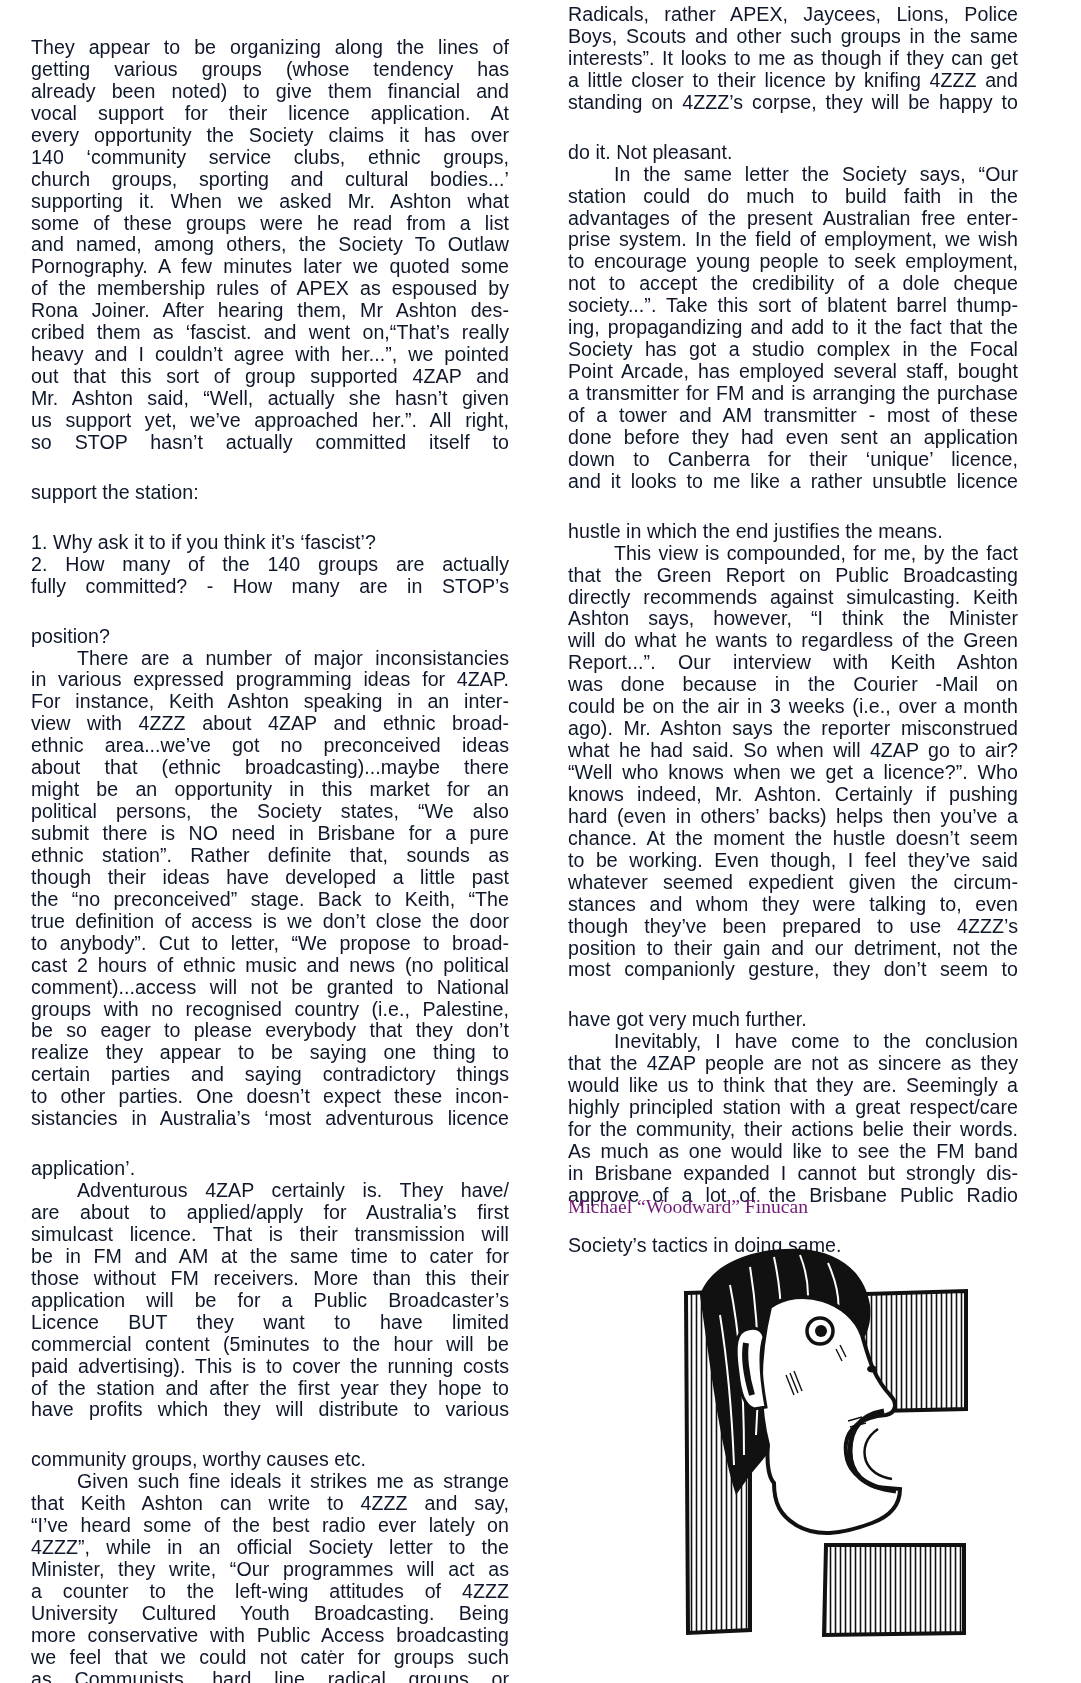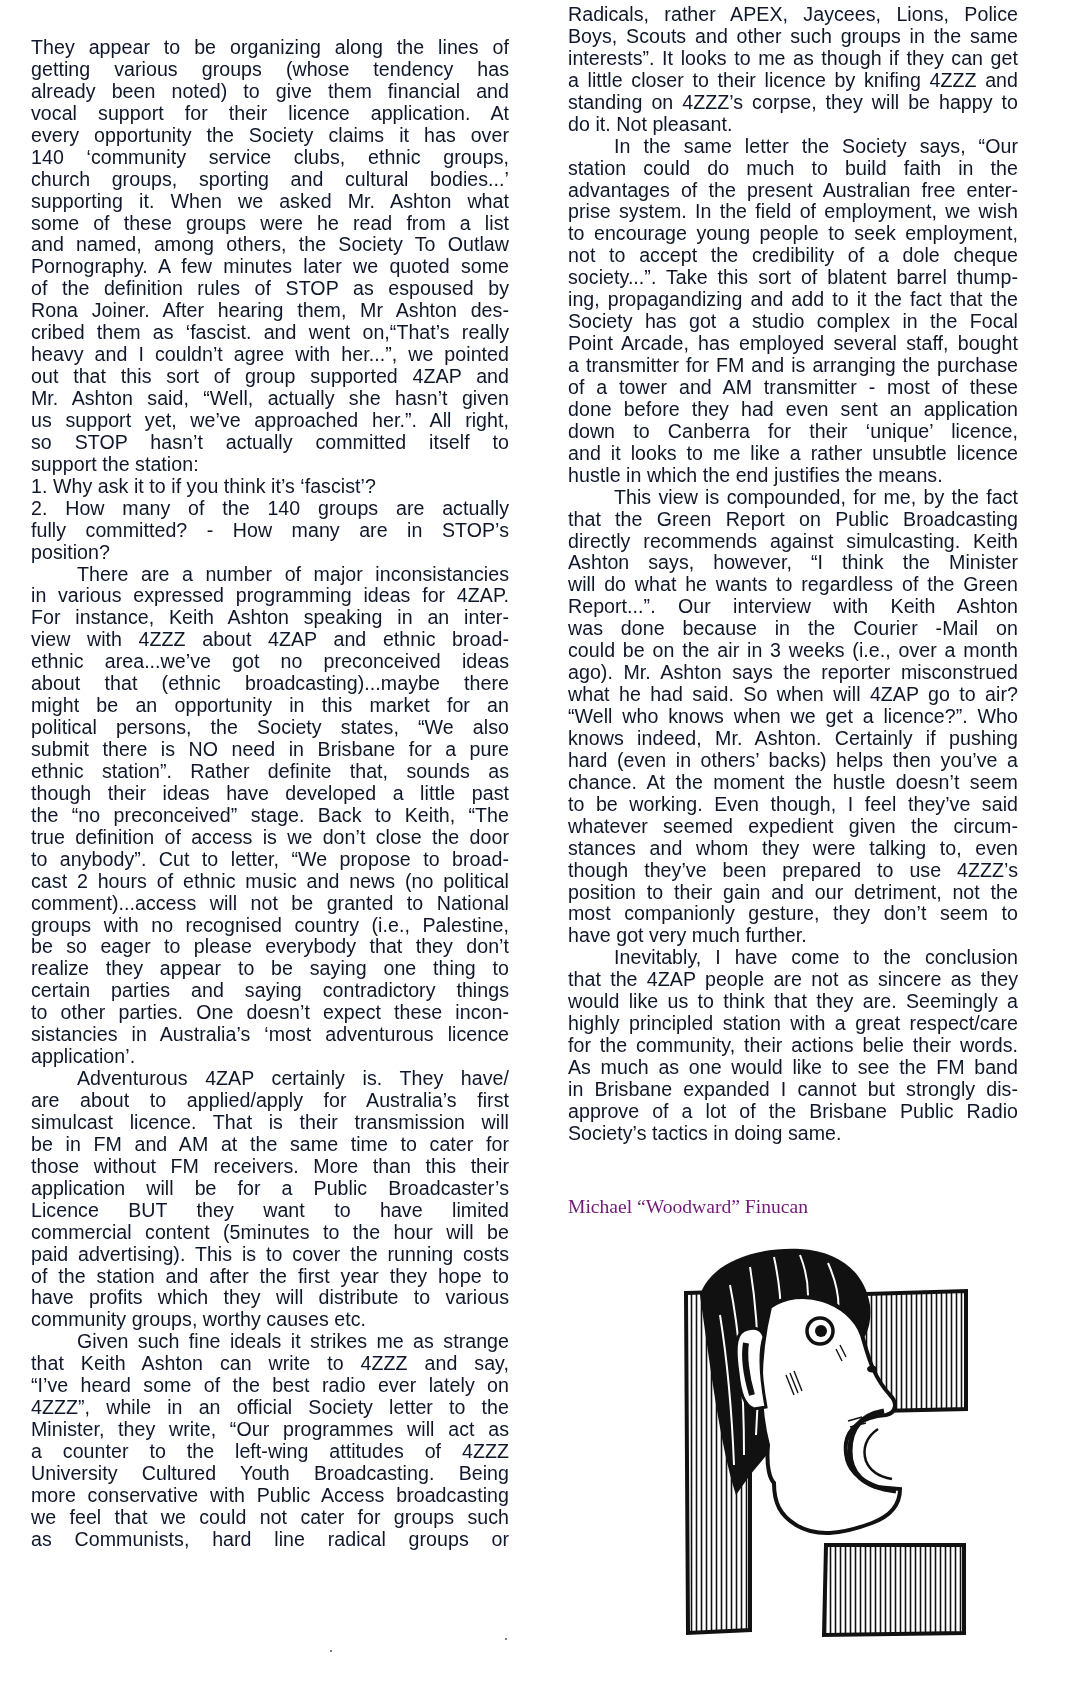--- a/index.html
+++ b/index.html
@@ -6,21 +6,21 @@
   body { width: 1081px; height: 1683px; position: relative; overflow: hidden; }
   .page { position: absolute; left: 0; top: 0; width: 1081px; height: 1683px; background: #fff; }
   .col { position: absolute; font-family: Liberation Sans, sans-serif; color: #0f172a; }
   .col-left { left: 31px; top: 37px; width: 478px; }
   .col-right { left: 568px; top: 4px; width: 450px; }
   .line {
     display: block; height: 21.95px; line-height: 21.95px; font-size: 19.6px;
     white-space: nowrap; text-align: justify; text-align-last: justify;
     letter-spacing: 0.05px;
   }
-  .line.last { text-align-last: left; }
+  .line.last { text-align-last: left; margin-top: 28px; }
   .line.indent { padding-left: 46px; }
   .byline {
     position: absolute; left: 568px; top: 1196px; width: 450px;
     font-family: Liberation Serif, serif; font-size: 19.6px;
     line-height: 22px; text-align: left; color: #701a75;
   }
   .illustration { position: absolute; left: 640px; top: 1245px; width: 330px; height: 400px; }
   .speck { position: absolute; width: 2px; height: 2px; background: #555; border-radius: 1px; }
 </style>
 </head>
@@ -32,21 +32,21 @@
       <span class="line">getting various groups (whose tendency has</span>
       <span class="line">already been noted) to give them financial and</span>
       <span class="line">vocal support for their licence application. At</span>
       <span class="line">every opportunity the Society claims it has over</span>
       <span class="line">140 ‘community service clubs, ethnic groups,</span>
       <span class="line">church groups, sporting and cultural bodies...’</span>
       <span class="line">supporting it. When we asked Mr. Ashton what</span>
       <span class="line">some of these groups were he read from a list</span>
       <span class="line">and named, among others, the Society To Outlaw</span>
       <span class="line">Pornography. A few minutes later we quoted some</span>
-      <span class="line">of the definition rules of STOP as espoused by</span>
+      <span class="line">of the membership rules of APEX as espoused by</span>
       <span class="line">Rona Joiner. After hearing them, Mr Ashton des-</span>
       <span class="line">cribed them as ‘fascist. and went on,“That’s really</span>
       <span class="line">heavy and I couldn’t agree with her...”, we pointed</span>
       <span class="line">out that this sort of group supported 4ZAP and</span>
       <span class="line">Mr. Ashton said, “Well, actually she hasn’t given</span>
       <span class="line">us support yet, we’ve approached her.”. All right,</span>
       <span class="line">so STOP hasn’t actually committed itself to</span>
       <span class="line last">support the station:</span>
       <span class="line last">1. Why ask it to if you think it’s ‘fascist’?</span>
       <span class="line">2. How many of the 140 groups are actually</span>

